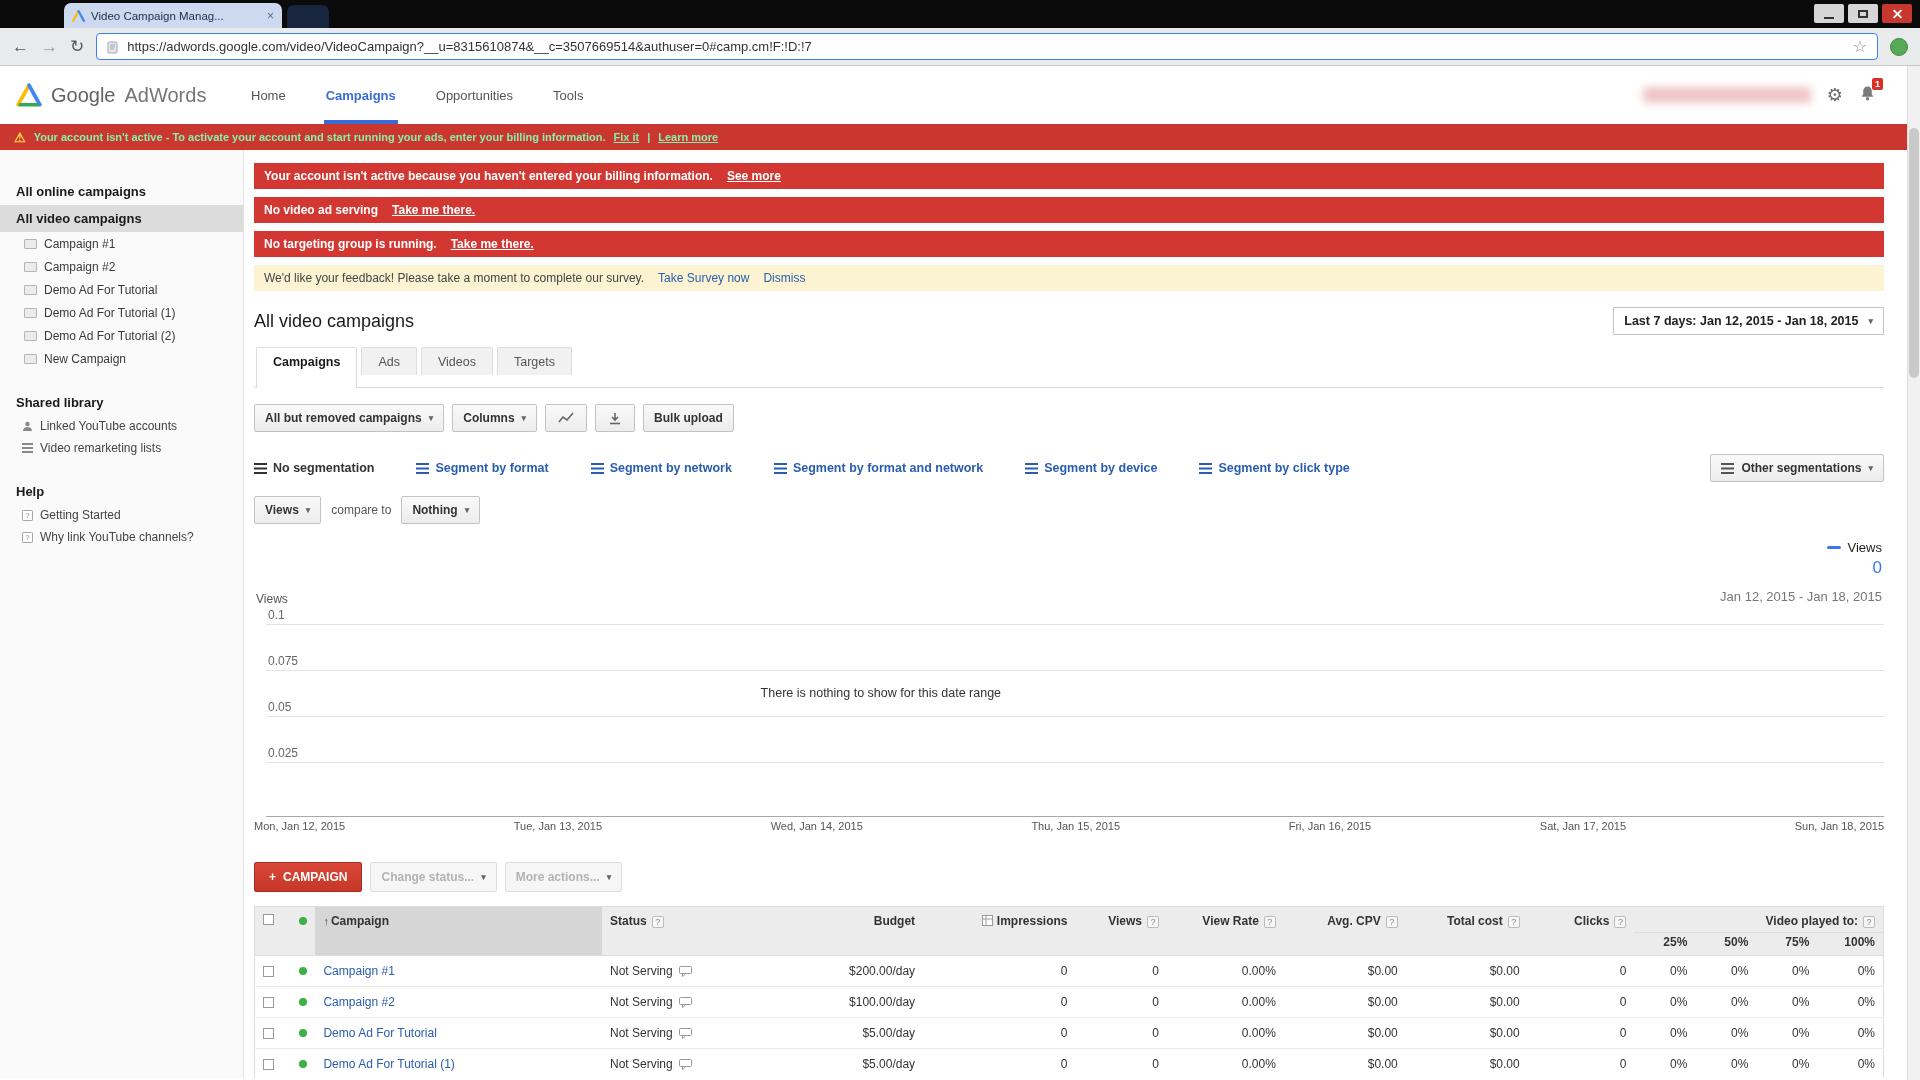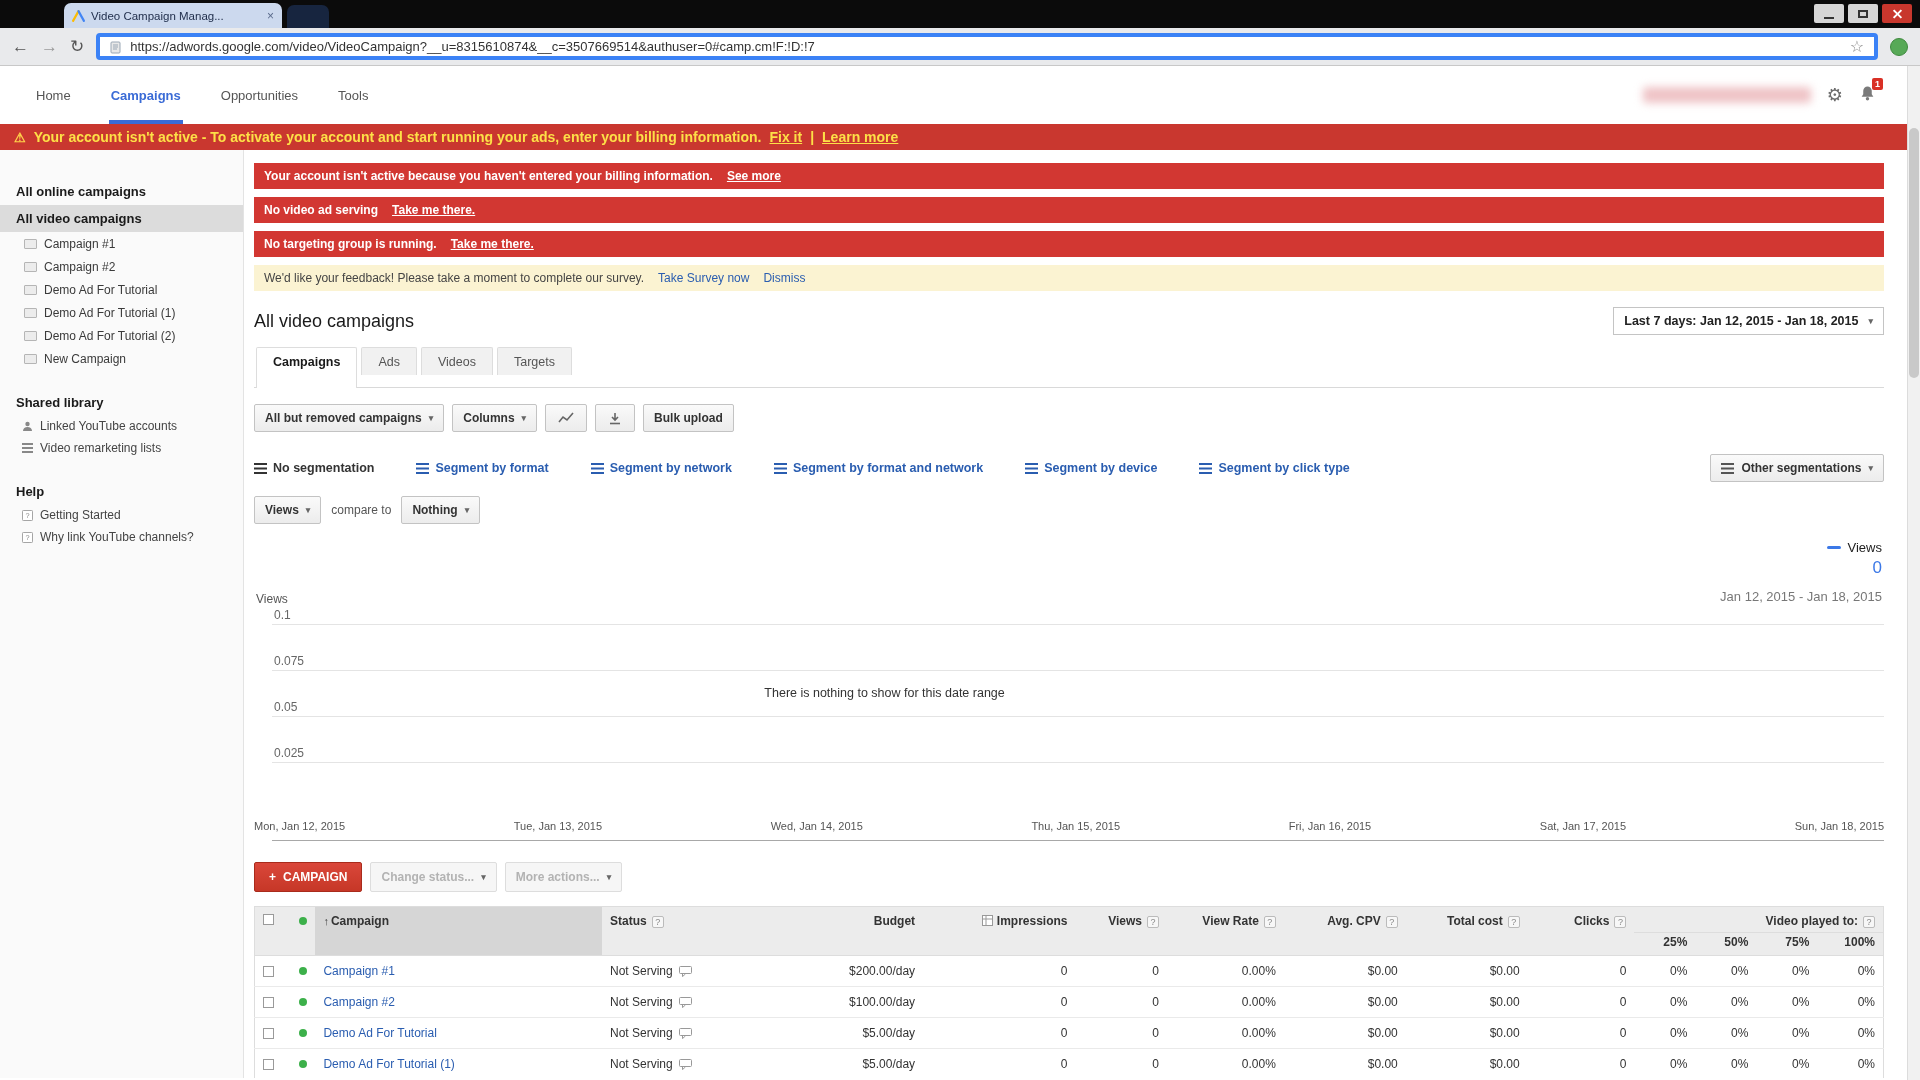--- a/index.html
+++ b/index.html
@@ -16,42 +16,42 @@
   .wc { width:30px; height:19px; background:#d6d6d6; border-radius:2px; display:flex; align-items:center; justify-content:center; position:relative; }
   .wc.close { background:#c8372d; }
   .min-glyph { width:10px; height:2px; background:#333; margin-top:8px; }
   .max-glyph { width:10px; height:8px; border:2px solid #333; }
   .x1,.x2 { position:absolute; width:11px; height:2px; background:#fff; top:8.5px; left:9.5px; }
   .x1 { transform:rotate(45deg); } .x2 { transform:rotate(-45deg); }
 
   .urlbar { height:38px; background:#e9eaec; border-bottom:1px solid #c8c8c8; display:flex; align-items:center; padding:0 12px; gap:12px; }
   .nav-glyph { font-size:17px; color:#555; line-height:1; }
   .nav-glyph.fwd { color:#9a9a9a; }
-  .url-field { flex:1; height:27px; background:#fff; border:4px solid #3b82f6; border-radius:4px; display:flex; align-items:center; padding:0 10px; gap:8px; }
+  .url-field { flex:1; height:27px; background:#fff; border:1px solid #3b82f6; border-radius:4px; display:flex; align-items:center; padding:0 10px; gap:8px; }
   .url-text { font-size:13px; color:#333; flex:1; white-space:nowrap; overflow:hidden; }
   .star-glyph { font-size:16px; color:#888; }
   .ext-icon { width:18px; height:18px; border-radius:50%; background:#57a957; border:1px solid #3f8a3f; }
 
   
   .aw-header { height:58px; background:#fff; display:flex; align-items:stretch; padding:0 16px; position:relative; }
   .logo { display:flex; align-items:center; gap:9px; width:215px; }
   .logo-google { font-size:20px; color:#636363; }
   .logo-adwords { font-size:20px; color:#757575; }
   .aw-nav { display:flex; gap:36px; margin-left:18px; }
   .aw-nav-item { display:flex; align-items:center; font-size:13px; color:#555; padding:0 2px; border-bottom:4px solid transparent; padding-top:4px; }
   .aw-nav-item.active { color:#3a6bd6; font-weight:bold; border-bottom-color:#3a6bd6; }
   .header-right { position:absolute; right:44px; top:0; height:58px; display:flex; align-items:center; gap:16px; }
   .redacted { width:168px; height:16px; background:#efc3c6; filter:blur(4px); border-radius:3px; }
   .gear-glyph { font-size:18px; color:#6d6d6d; }
   .bell-wrap { position:relative; }
   .bell-badge { position:absolute; top:-7px; right:-7px; background:#d93025; color:#fff; font-size:9px; font-weight:bold; padding:1px 3px; border-radius:2px; }
 
   
   .alert-bar { height:26px; background:#c9372f; display:flex; align-items:center; padding:0 14px; gap:8px; }
-  .alert-bar span { color:#fde047; font-size:14px; font-weight:bold; }
+  .alert-bar span { color:#86efac; font-size:11px; font-weight:bold; }
   .alert-warn { color:#ffd24a !important; font-size:13px !important; }
   .alert-link { text-decoration:underline; cursor:pointer; }
 
   
   .body-row { display:flex; height:928px; }
   .sidebar { width:244px; background:#fafafa; border-right:1px solid #e3e3e3; padding-top:28px; flex-shrink:0; }
   .side-top { padding:6px 16px; font-size:13px; font-weight:bold; color:#1a1a1a; cursor:pointer; }
   .side-top.selected { background:#dcdcdc; }
   .side-camp { display:flex; align-items:center; gap:7px; padding:4.5px 10px 4.5px 24px; font-size:12px; color:#3a3a3a; cursor:pointer; }
   .folder-icon { width:13px; height:10px; background:#ececec; border:1px solid #b5b5b5; border-radius:1px; flex-shrink:0; }
@@ -96,21 +96,21 @@
   .compare-label { font-size:12px; color:#555; }
 
   
   .chart { position:relative; margin-top:8px; height:312px; }
   .legend { position:absolute; right:2px; top:8px; text-align:right; }
   .legend-row { font-size:13px; color:#222; display:flex; align-items:center; justify-content:flex-end; gap:7px; }
   .legend-dash { width:14px; height:3px; background:#3b78e7; border-radius:2px; display:inline-block; }
   .legend-value { font-size:17px; color:#3b78e7; margin-top:3px; }
   .legend-range { font-size:13px; color:#777; margin-top:11px; }
   .ylabel { position:absolute; left:2px; top:60px; font-size:12px; color:#555; }
-  .plot { position:absolute; left:18px; right:0; top:92px; height:217px;text-decoration:underline; }
+  .plot { position:absolute; left:12px; right:0; top:92px; height:193px;text-decoration:underline; }
   .gridline { position:absolute; left:0; right:0; height:1px; background:#e4e4e4; }
   .gridline .tick { position:absolute; top:-16px; left:2px; font-size:12px; color:#666; }
   .axis { position:absolute; left:0; right:0; bottom:0; height:1px; background:#a8a8a8; }
   .empty-msg { position:absolute; left:38%; top:62px; transform:translateX(-50%); font-size:12.5px; color:#333; white-space:nowrap; }
   .xlabels { position:absolute; left:0; right:0; top:288px; display:flex; justify-content:space-between; }
   .xlabels span { font-size:11px; color:#555; }
 
   
   .actions { margin-top:18px; display:flex; gap:8px; }
   table { margin-top:14px; width:100%; border-collapse:collapse; table-layout:fixed; border:1px solid #ddd; }
@@ -168,20 +168,29 @@
           <rect x="1" y="2" width="9" height="11" rx="1" fill="#e8e8e8" stroke="#9aa7b5"></rect>
           <path d="M3 5h5M3 7h5M3 9h4" stroke="#9aa7b5" stroke-width="1"></path>
         </svg>
       <span class="url-text">https://adwords.google.com/video/VideoCampaign?__u=8315610874&amp;__c=3507669514&amp;authuser=0#camp.cm!F:!D:!7</span>
       <span class="star-glyph">☆</span>
     </div>
     <span class="ext-icon"></span>
   </div>
 
   <div class="aw-header">
+    <div class="logo">
+      <svg width="26" height="24" viewBox="0 0 24 22">
+          <path d="M12 2 L2 20" stroke="#fbbc05" stroke-width="3.4" stroke-linecap="round" fill="none"></path>
+          <path d="M12 2 L22 20" stroke="#4285f4" stroke-width="3.4" stroke-linecap="round" fill="none"></path>
+          <path d="M4 20 L20 20" stroke="#34a853" stroke-width="3.4" stroke-linecap="round" fill="none"></path>
+        </svg>
+      <span class="logo-google">Google</span>
+      <span class="logo-adwords">AdWords</span>
+    </div>
     <div class="aw-nav">
       <span class="aw-nav-item">Home</span>
       <span class="aw-nav-item active">Campaigns</span>
       <span class="aw-nav-item">Opportunities</span>
       <span class="aw-nav-item">Tools</span>
     </div>
     <div class="header-right">
       <span class="redacted"></span>
       <span class="gear-glyph">⚙</span>
       <span class="bell-wrap">

